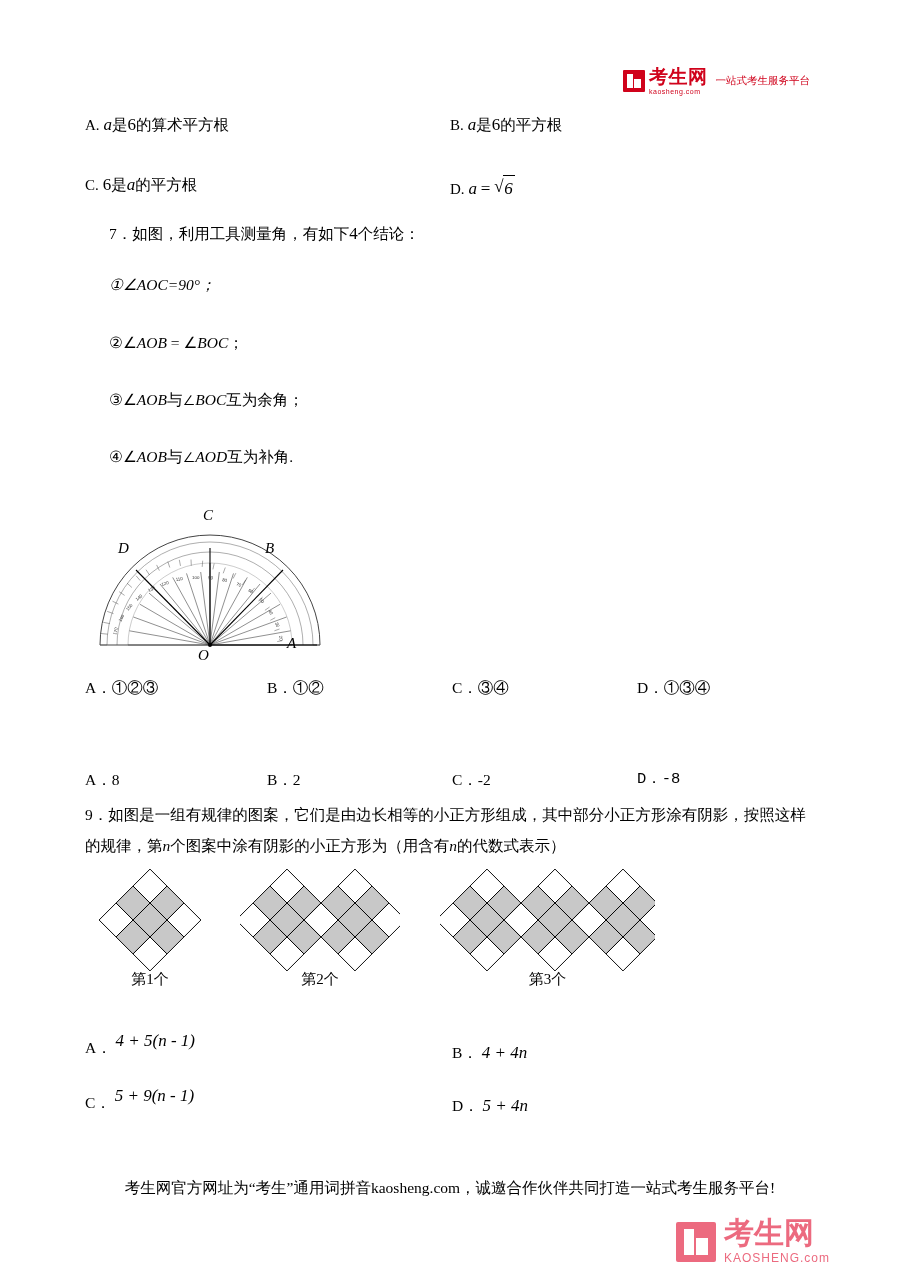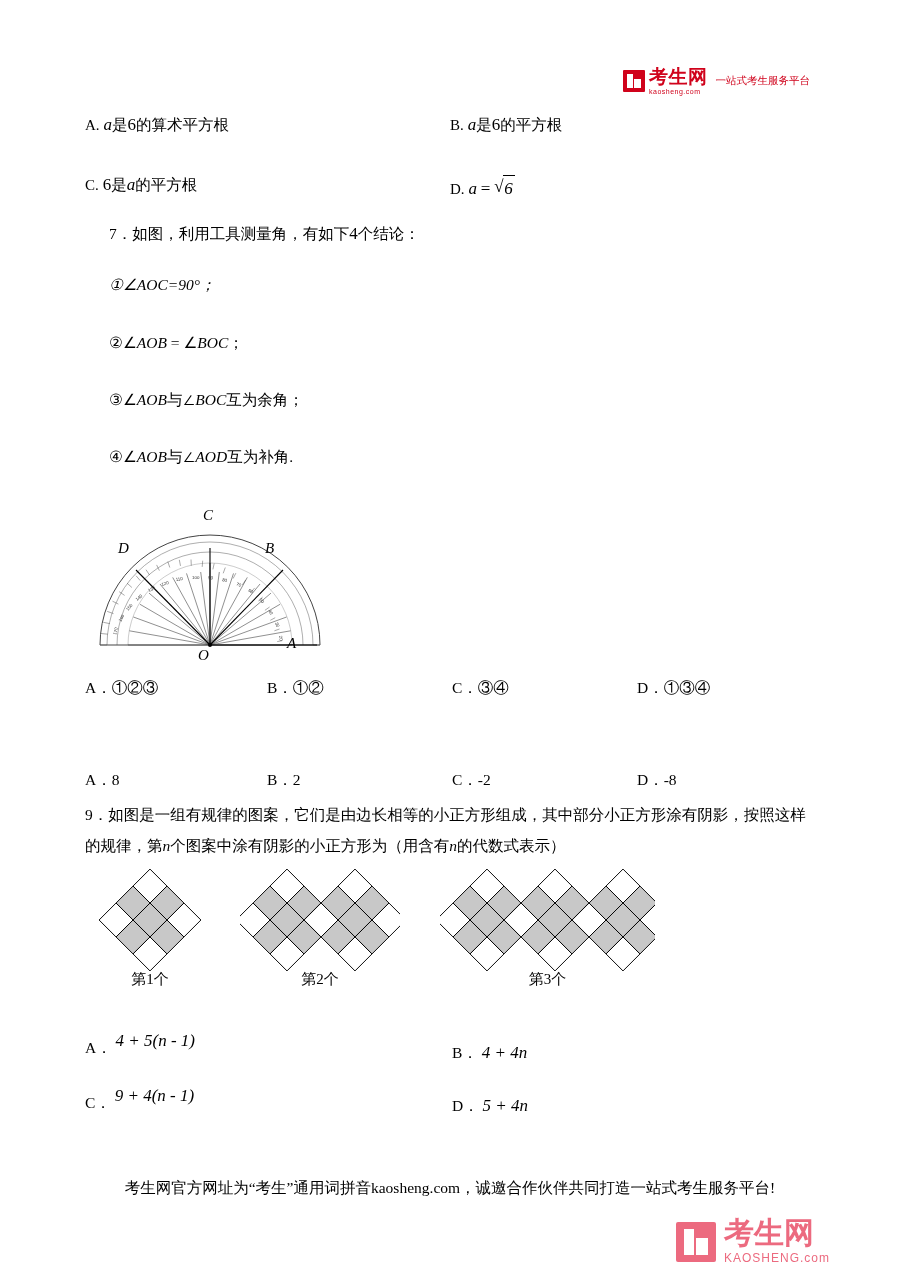--- a/index.html
+++ b/index.html
@@ -360,21 +360,21 @@
 
   <div class="txt" style="left:85px; top:768px;">
     <span>A．</span><span>8</span>
   </div>
   <div class="txt" style="left:267px; top:768px;">
     <span>B．</span><span>2</span>
   </div>
   <div class="txt" style="left:452px; top:768px;">
     <span>C．</span><span>-2</span>
   </div>
-  <div class="txt" style="left:637px; top:768px;">
+  <div class="txt" style="left:637px; top:768px;font-family:Liberation Mono, monospace;">
     <span>D．</span><span>-8</span>
   </div>
 
   <div class="txt" style="left:85px; top:803px;">
     <span>9．</span><span>如图是一组有规律的图案，它们是由边长相等的小正方形组成，其中部分小正方形涂有阴影，按照这样</span>
   </div>
   <div class="txt" style="left:85px; top:834px;">
     <span>的规律，第</span><span class="math">n</span><span>个图案中涂有阴影的小正方形为（用含有</span><span class="math">n</span><span>的代数式表示）</span>
   </div>
 
@@ -472,21 +472,21 @@
   <div class="txt" style="left:85px; top:1035px;">
     <span>A．</span>
     <span class="math" style="font-size:17px; position:relative; top:-7px;">4 + 5(n - 1)</span>
   </div>
   <div class="txt" style="left:452px; top:1040px;">
     <span>B．</span>
     <span class="math" style="font-size:17px;">4 + 4n</span>
   </div>
   <div class="txt" style="left:85px; top:1090px;">
     <span>C．</span>
-    <span class="math" style="font-size:17px; position:relative; top:-7px;">9 + 4(n - 1)</span>
+    <span class="math" style="font-size:17px; position:relative; top:-7px;">5 + 9(n - 1)</span>
   </div>
   <div class="txt" style="left:452px; top:1093px;">
     <span>D．</span>
     <span class="math" style="font-size:17px;">5 + 4n</span>
   </div>
 
   <div class="footer-text">考生网官方网址为“考生”通用词拼音kaosheng.com，诚邀合作伙伴共同打造一站式考生服务平台!</div>
 
   <div class="footer-logo">
     <div class="wm-mark"></div>

